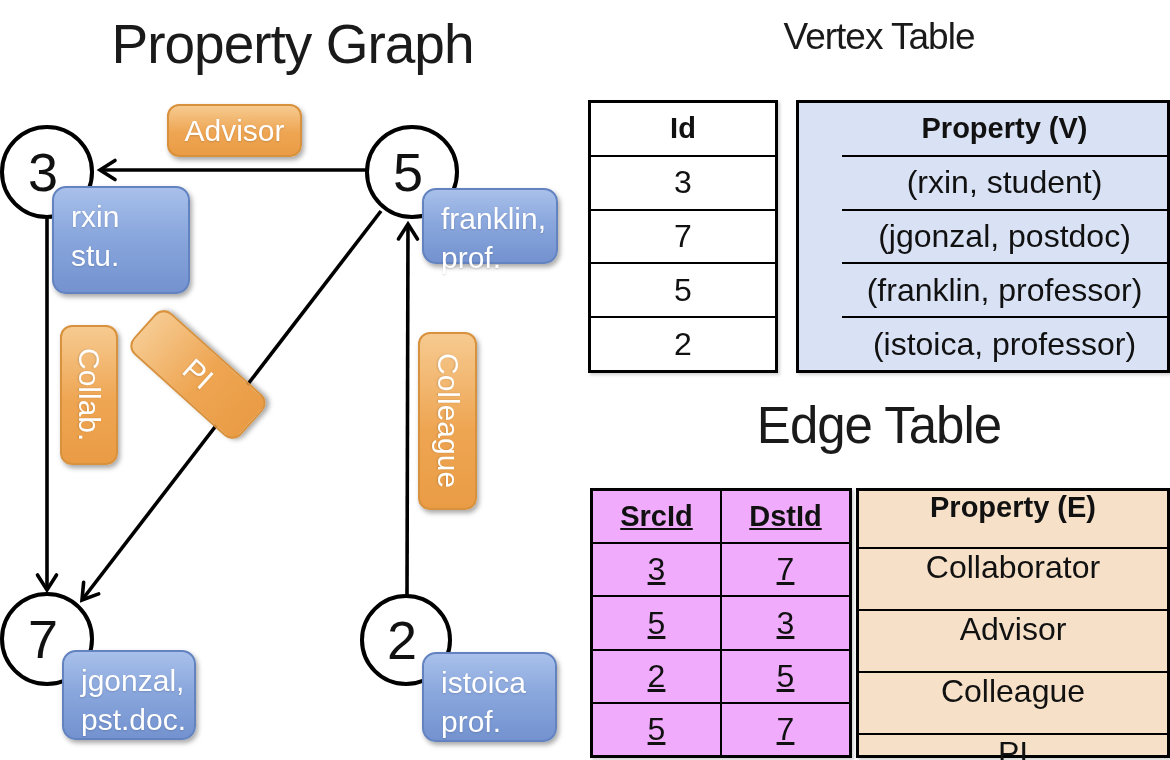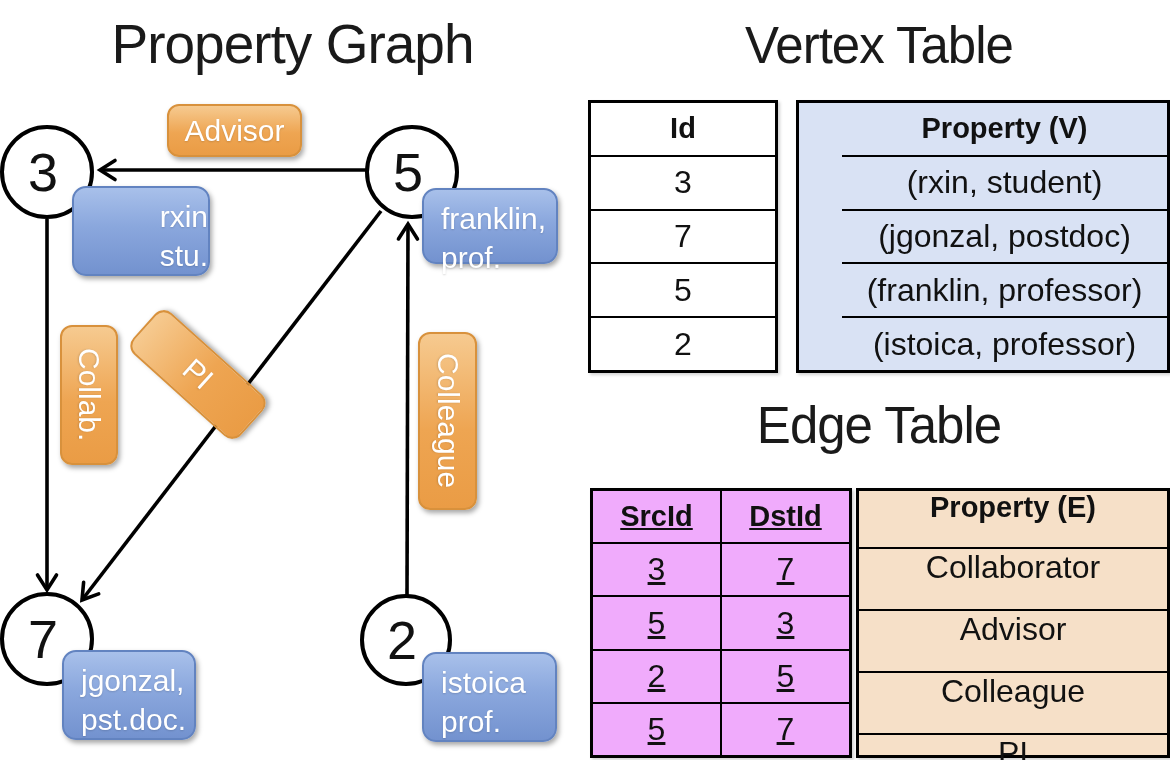--- a/index.html
+++ b/index.html
@@ -2,21 +2,21 @@
 <html><head>
 <meta charset="utf-8">
 <style>
   html,body{margin:0;padding:0;background:#fff;}
   .stage{
     position:relative;width:1170px;height:760px;background:#fff;overflow:hidden;
     font-family:"Liberation Sans",sans-serif;color:#111;
   }
   .title{position:absolute;text-align:center;color:#1a1a1a;font-weight:normal;letter-spacing:-1px;}
   .pg-title{left:0;top:12px;width:585px;font-size:55px;}
-  .vt-title{left:588px;top:16px;width:582px;font-size:51px;}
+  .vt-title{left:588px;top:16px;width:582px;font-size:37px;}
   .et-title{left:588px;top:396px;width:582px;font-size:51px;}
 
   .graph-svg{position:absolute;left:0;top:0;}
 
   .elabel{
     position:absolute;display:flex;align-items:center;justify-content:center;
     color:#fff;font-size:30px;
     background:linear-gradient(180deg,#f6ca90 0%,#eea552 55%,#ea9c45 100%);
     border:2px solid #d8913c;border-radius:12px;box-sizing:border-box;
     box-shadow:2px 3px 5px rgba(0,0,0,0.35);
@@ -29,21 +29,21 @@
   .elabel.colleague{left:418px;top:332px;width:59px;height:178px;}
 
   .vprop{
     position:absolute;color:#fff;font-size:30px;line-height:39px;
     background:linear-gradient(180deg,#a8c0ea 0%,#8aa7dd 45%,#7392cf 100%);
     border:2px solid #6283c0;border-radius:14px;box-sizing:border-box;
     padding:9px 0 0 17px;box-shadow:2px 3px 5px rgba(0,0,0,0.35);
     text-shadow:0 1px 2px rgba(0,0,0,0.15);
   }
   .vprop span{display:block;}
-  .vprop.rxin{left:72px;top:186px;width:138px;height:90px;text-align:right;}
+  .vprop.rxin{left:52px;top:186px;width:138px;height:108px;}
   .vprop.franklin{left:422px;top:188px;width:136px;height:76px;}
   .vprop.jgonzal{left:62px;top:650px;width:134px;height:90px;}
   .vprop.istoica{left:422px;top:652px;width:135px;height:90px;}
 
   .tblwrap{position:absolute;display:flex;}
   .vwrap{left:588px;top:100px;width:582px;height:273px;gap:18px;}
   .ewrap{left:590px;top:488px;width:580px;height:270px;gap:4px;}
   .sub{border:3px solid #000;display:flex;flex-direction:column;box-sizing:border-box;box-shadow:2px 2px 3px rgba(0,0,0,0.18);}
   .sub .r{flex:1;display:flex;align-items:center;justify-content:center;font-size:32px;border-top:2px solid #000;}
   .sub .r:first-child{border-top:none;}

